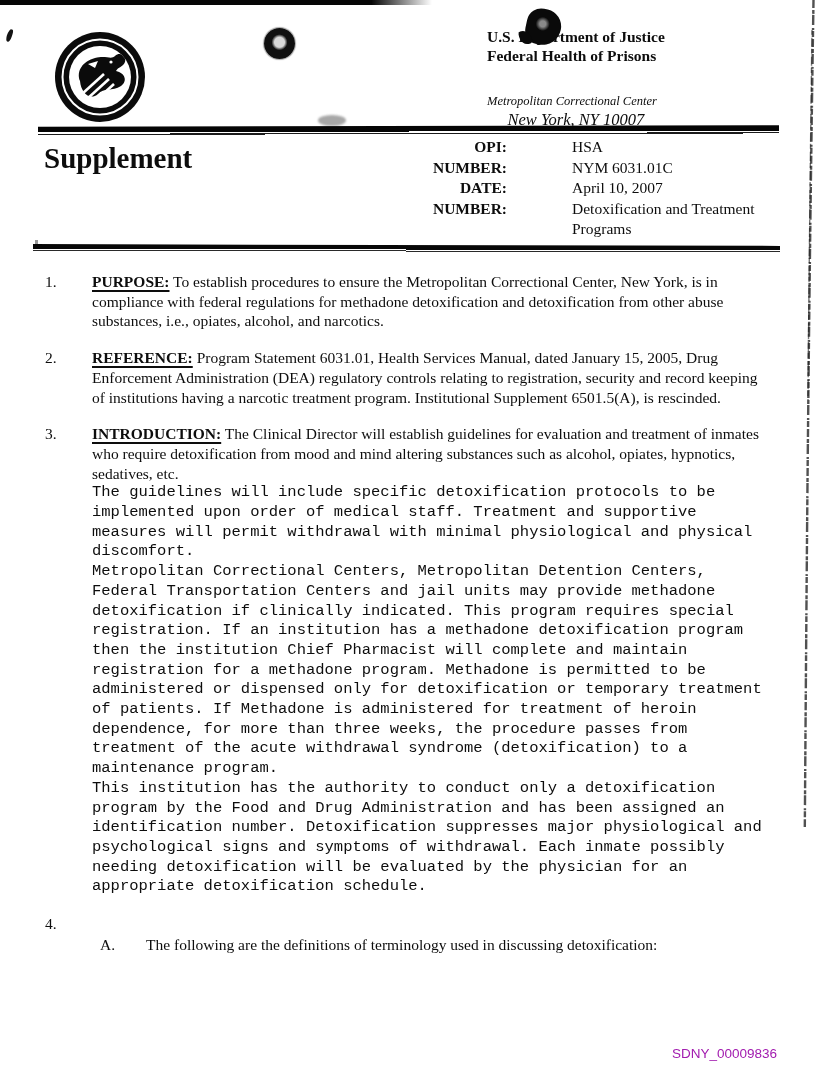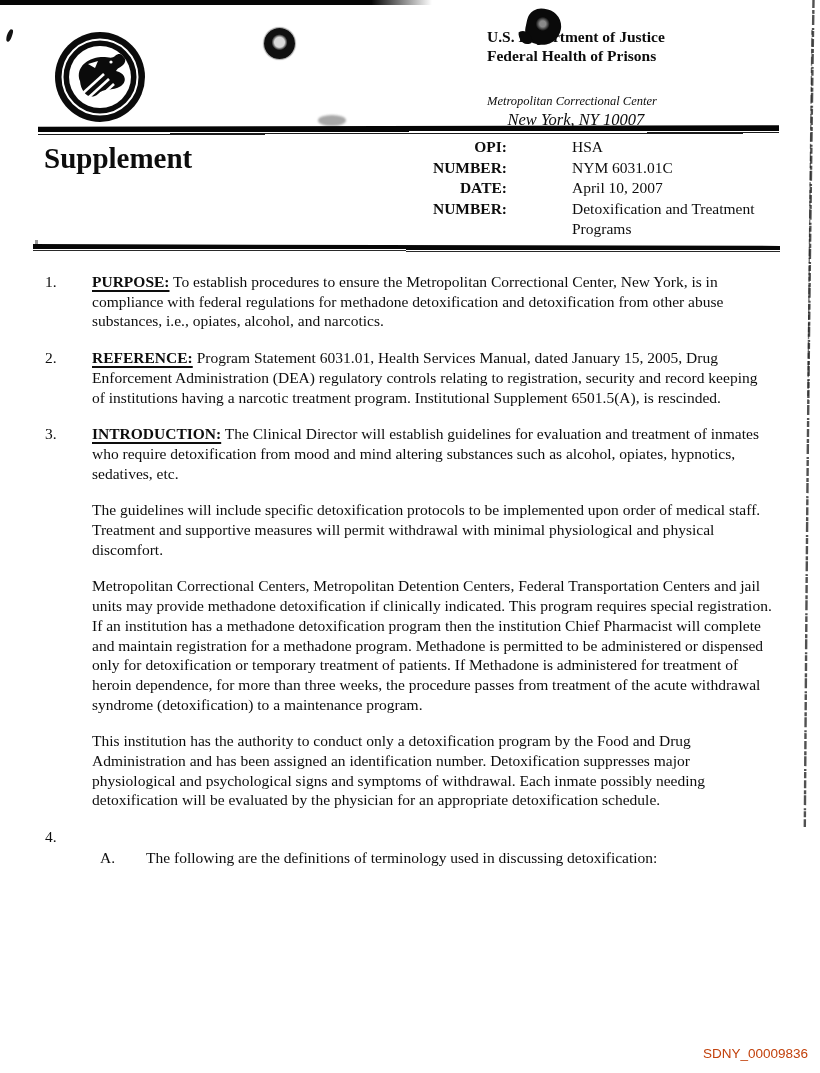--- a/index.html
+++ b/index.html
@@ -42,29 +42,29 @@
   .meta{position:absolute;left:419px;top:137px;width:354px;font-size:15.5px;line-height:20.5px;}
   .meta-row{display:grid;grid-template-columns:88px 1fr;column-gap:18px;}
   .meta-label{font-weight:bold;text-align:right;white-space:nowrap;}
   .meta-value{text-align:left;margin-left:47px;}
   
   .body-col{position:absolute;left:45px;top:272px;width:728px;font-size:15.5px;line-height:19.7px;}
   .item{display:flex;margin-bottom:17px;}
   .item .num{width:47px;flex:none;}
   .item .content{flex:1;}
   .content p{margin:0;}
-  .content p + p{margin-top:17px;}
+  .content p + p{font-family:Liberation Mono, monospace;}
   .sec-h{font-weight:bold;text-decoration:underline;text-decoration-thickness:1.6px;text-underline-offset:2.5px;text-align:center;}
   .sub-item{display:flex;margin-left:8px;margin-top:21px;}
   .sub-item .sub-num{width:46px;flex:none;}
   
   .confidential{position:absolute;left:94px;top:1038px;
     font-family:"Liberation Sans", sans-serif;font-size:29px;letter-spacing:.5px;margin-top:36px;}
-  .bates{position:absolute;left:703px;top:1046px;
-    font-family:"Liberation Sans", sans-serif;font-size:13.5px;color:#c2410c;}
+  .bates{position:absolute;left:672px;top:1046px;
+    font-family:"Liberation Sans", sans-serif;font-size:13.5px;color:#a21caf;}
 </style>
 </head>
 <body>
 
 <div class="page" style="color: rgb(13, 13, 13);">
 
   <div class="top-edge"></div>
   <div class="pen-mark"></div>
   <div class="smudge"></div>
   <div class="speck"></div>

